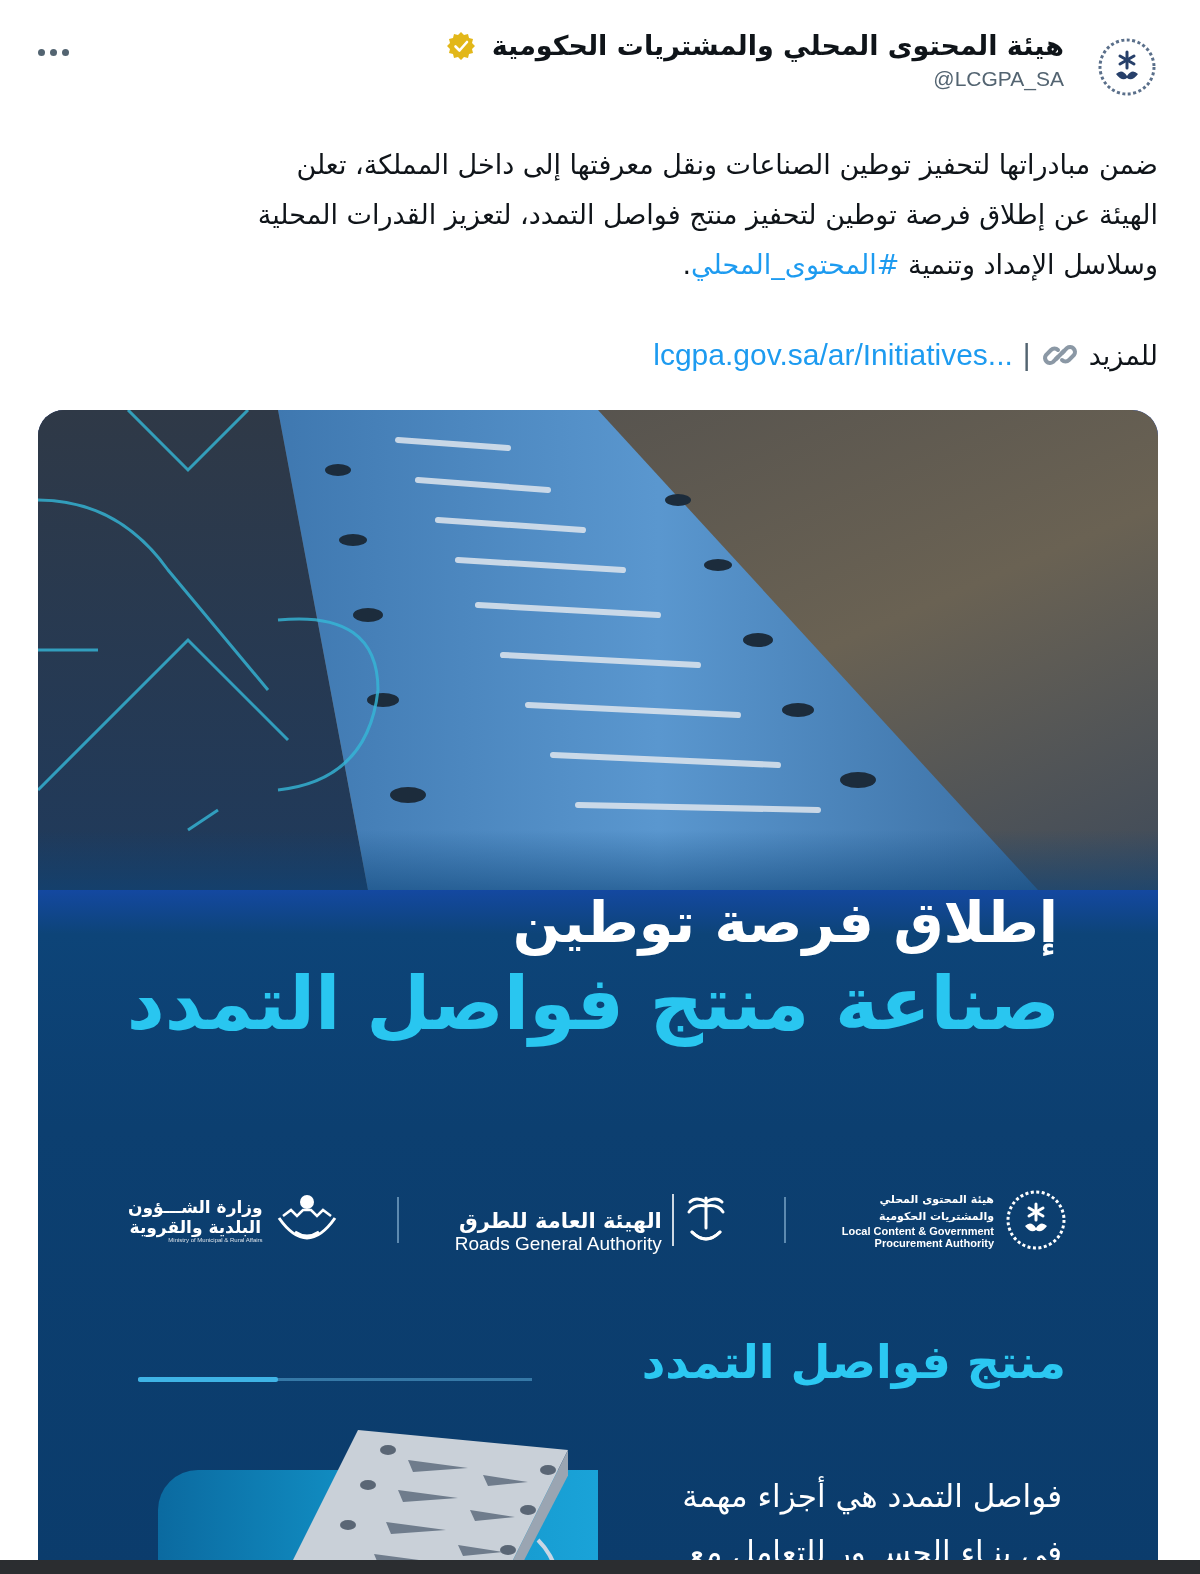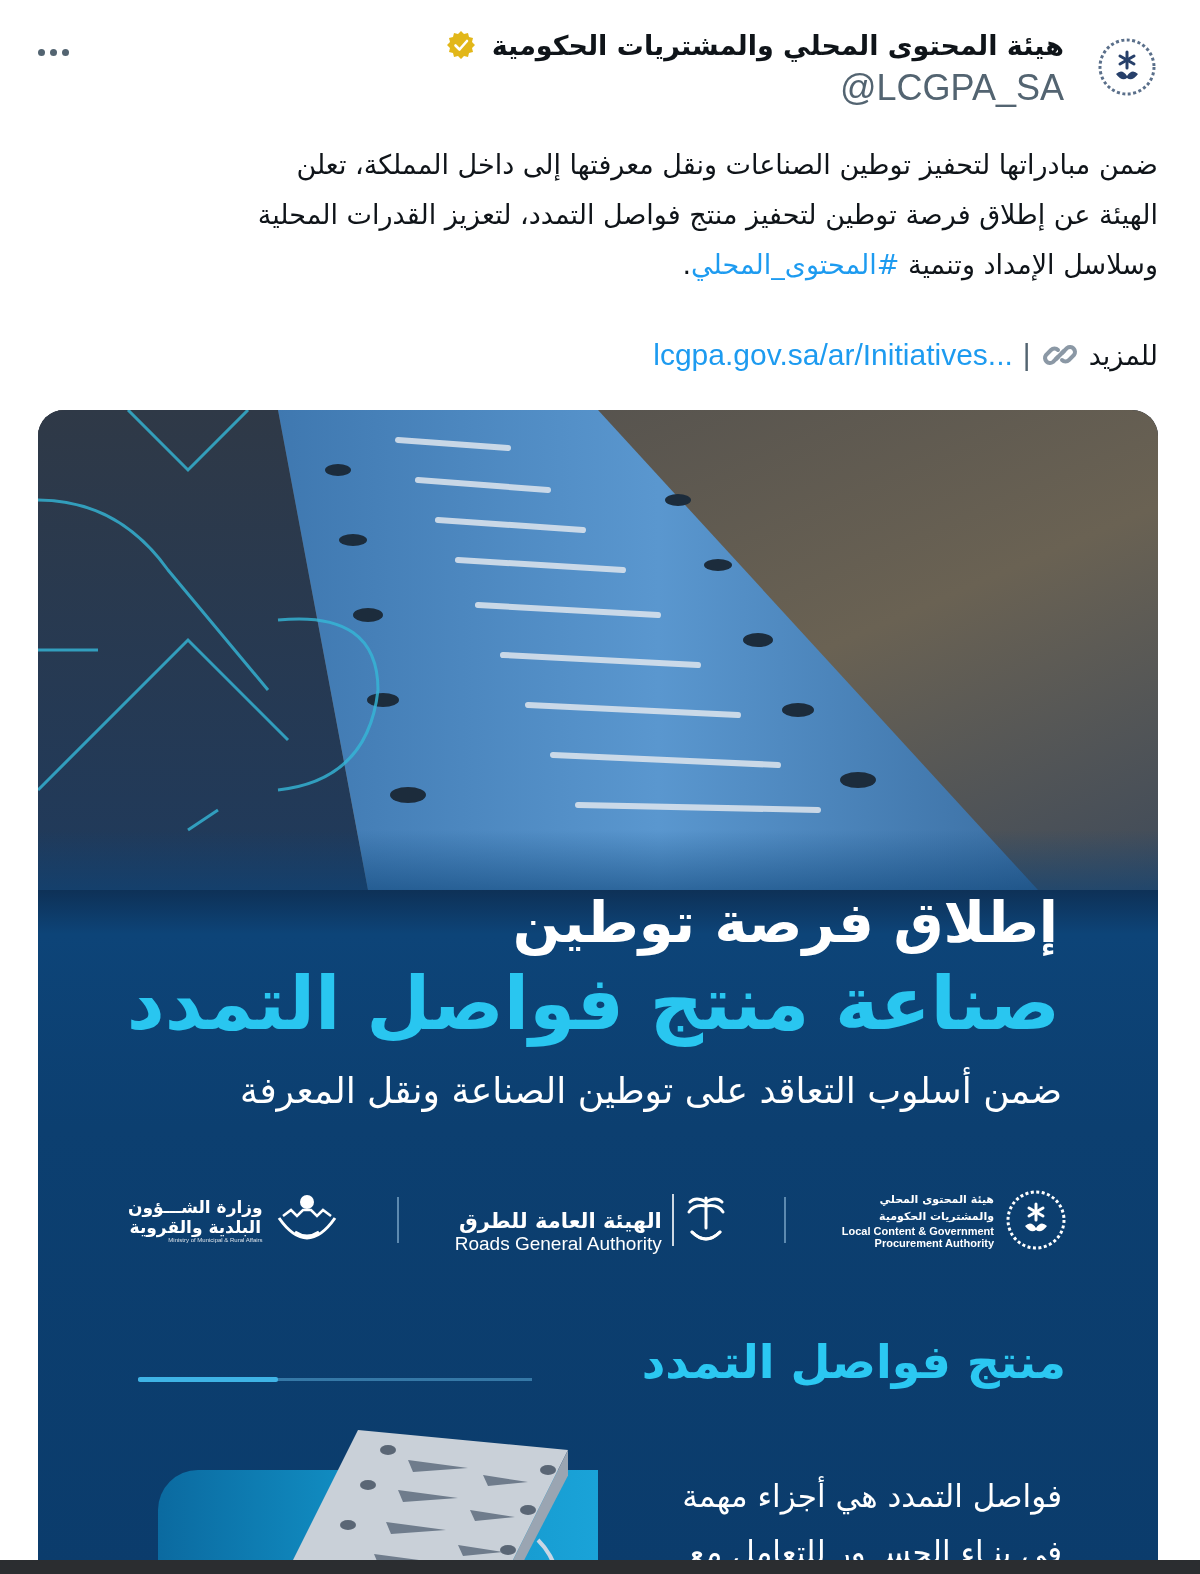--- a/index.html
+++ b/index.html
@@ -8,40 +8,40 @@
 
   .tweet { position: absolute; left: 0; top: 0; width: 1200px; height: 1574px; }
 
   
   .header { position: absolute; top: 26px; left: 30px; right: 40px; height: 80px; }
   .more-btn { position: absolute; left: 8px; top: 14px; width: 40px; height: 24px; display: flex; gap: 5px; align-items: center; cursor: pointer; }
   .more-btn span { width: 7px; height: 7px; background: #536471; border-radius: 50%; display: block; }
 
   .avatar { position: absolute; right: 0; top: 8px; width: 66px; height: 66px; border-radius: 50%; }
   .identity { position: absolute; right: 96px; top: 4px; text-align: right; direction: rtl; }
-  .name-row { display: flex; gap: 16px; direction: rtl; }
+  .name-row { display: flex; align-items: center; gap: 16px; direction: rtl; }
   .display-name { font-family: "DejaVu Sans", sans-serif; font-weight: bold; font-size: 27px; color: #0f1419; }
   .verified { width: 30px; height: 30px; }
-  .handle { font-family: "Liberation Sans", sans-serif; font-size: 36px; color: #536471; margin-top: 6px; direction: ltr; text-align: right; }
+  .handle { font-family: "Liberation Sans", sans-serif; font-size: 21px; color: #536471; margin-top: 6px; direction: ltr; text-align: right; }
 
   
   .tweet-text { position: absolute; right: 42px; top: 140px; width: 1110px; direction: rtl; text-align: right;
     font-family: "DejaVu Sans", sans-serif; font-size: 27px; line-height: 50px; color: #0f1419; }
   .hashtag { color: #1d9bf0; }
 
   .more-link-row { position: absolute; right: 42px; top: 336px; direction: rtl; display: flex; align-items: center; gap: 10px;
     font-size: 27px; font-family: "DejaVu Sans", sans-serif; }
   .more-label { color: #0f1419; }
   .link-icon { width: 38px; height: 38px; }
   .sep { color: #536471; font-family: "Liberation Sans", sans-serif; font-size: 30px; }
   .url { color: #1d9bf0; font-family: "Liberation Sans", sans-serif; font-size: 30px; direction: ltr; }
 
   
   .media { position: absolute; left: 38px; top: 410px; width: 1120px; height: 1164px; border-radius: 26px 26px 0 0; overflow: hidden;
-    background: #0f172a; }
+    background: #1d4ed8; }
   .photo { position: absolute; left: 0; top: 0; width: 1120px; height: 480px; }
   .panel { position: absolute; left: 0; top: 420px; width: 1120px; height: 744px;
     background: linear-gradient(180deg, rgba(12,60,106,0) 0%, #0d4478 14%, #0c3f70 40%, #0b3c6c 100%); }
 
   .headline-1 { position: absolute; right: 100px; top: 480px; font-family: "DejaVu Sans", sans-serif; font-weight: bold;
     font-size: 56px; color: #ffffff; direction: rtl; text-align: right; }
   .headline-2 { position: absolute; right: 98px; top: 550px; font-family: "DejaVu Sans", sans-serif; font-weight: bold;
     font-size: 74px; color: #29c6f0; direction: rtl; text-align: right; }
   .subline { position: absolute; right: 96px; top: 660px; font-family: "DejaVu Sans", sans-serif;
     font-size: 36px; color: #ffffff; direction: rtl; text-align: right; }
@@ -177,21 +177,20 @@
         <path d="M240 210 Q340 200 340 280 Q330 370 240 380"></path>
         <path d="M150 420 L180 400"></path>
         <path d="M0 240 L60 240"></path>
       </g>
     </svg>
 
     <div class="panel"></div>
 
     <div class="headline-1">إطلاق فرصة توطين</div>
     <div class="headline-2">صناعة منتج فواصل التمدد</div>
-    <div class="subline">ضمن أسلوب التعاقد على توطين الصناعة ونقل المعرفة</div>
 
     <div class="logos">
 
       <div class="logo">
         <svg width="64" height="64" viewBox="0 0 64 64">
           <circle cx="32" cy="32" r="28" fill="none" stroke="#ffffff" stroke-width="3" stroke-dasharray="3 2.5"></circle>
           <g stroke="#ffffff" stroke-width="3" stroke-linecap="round">
             <line x1="32" y1="16" x2="32" y2="32"></line>
               <line x1="25" y1="20" x2="39" y2="28"></line>
               <line x1="39" y1="20" x2="25" y2="28"></line>

